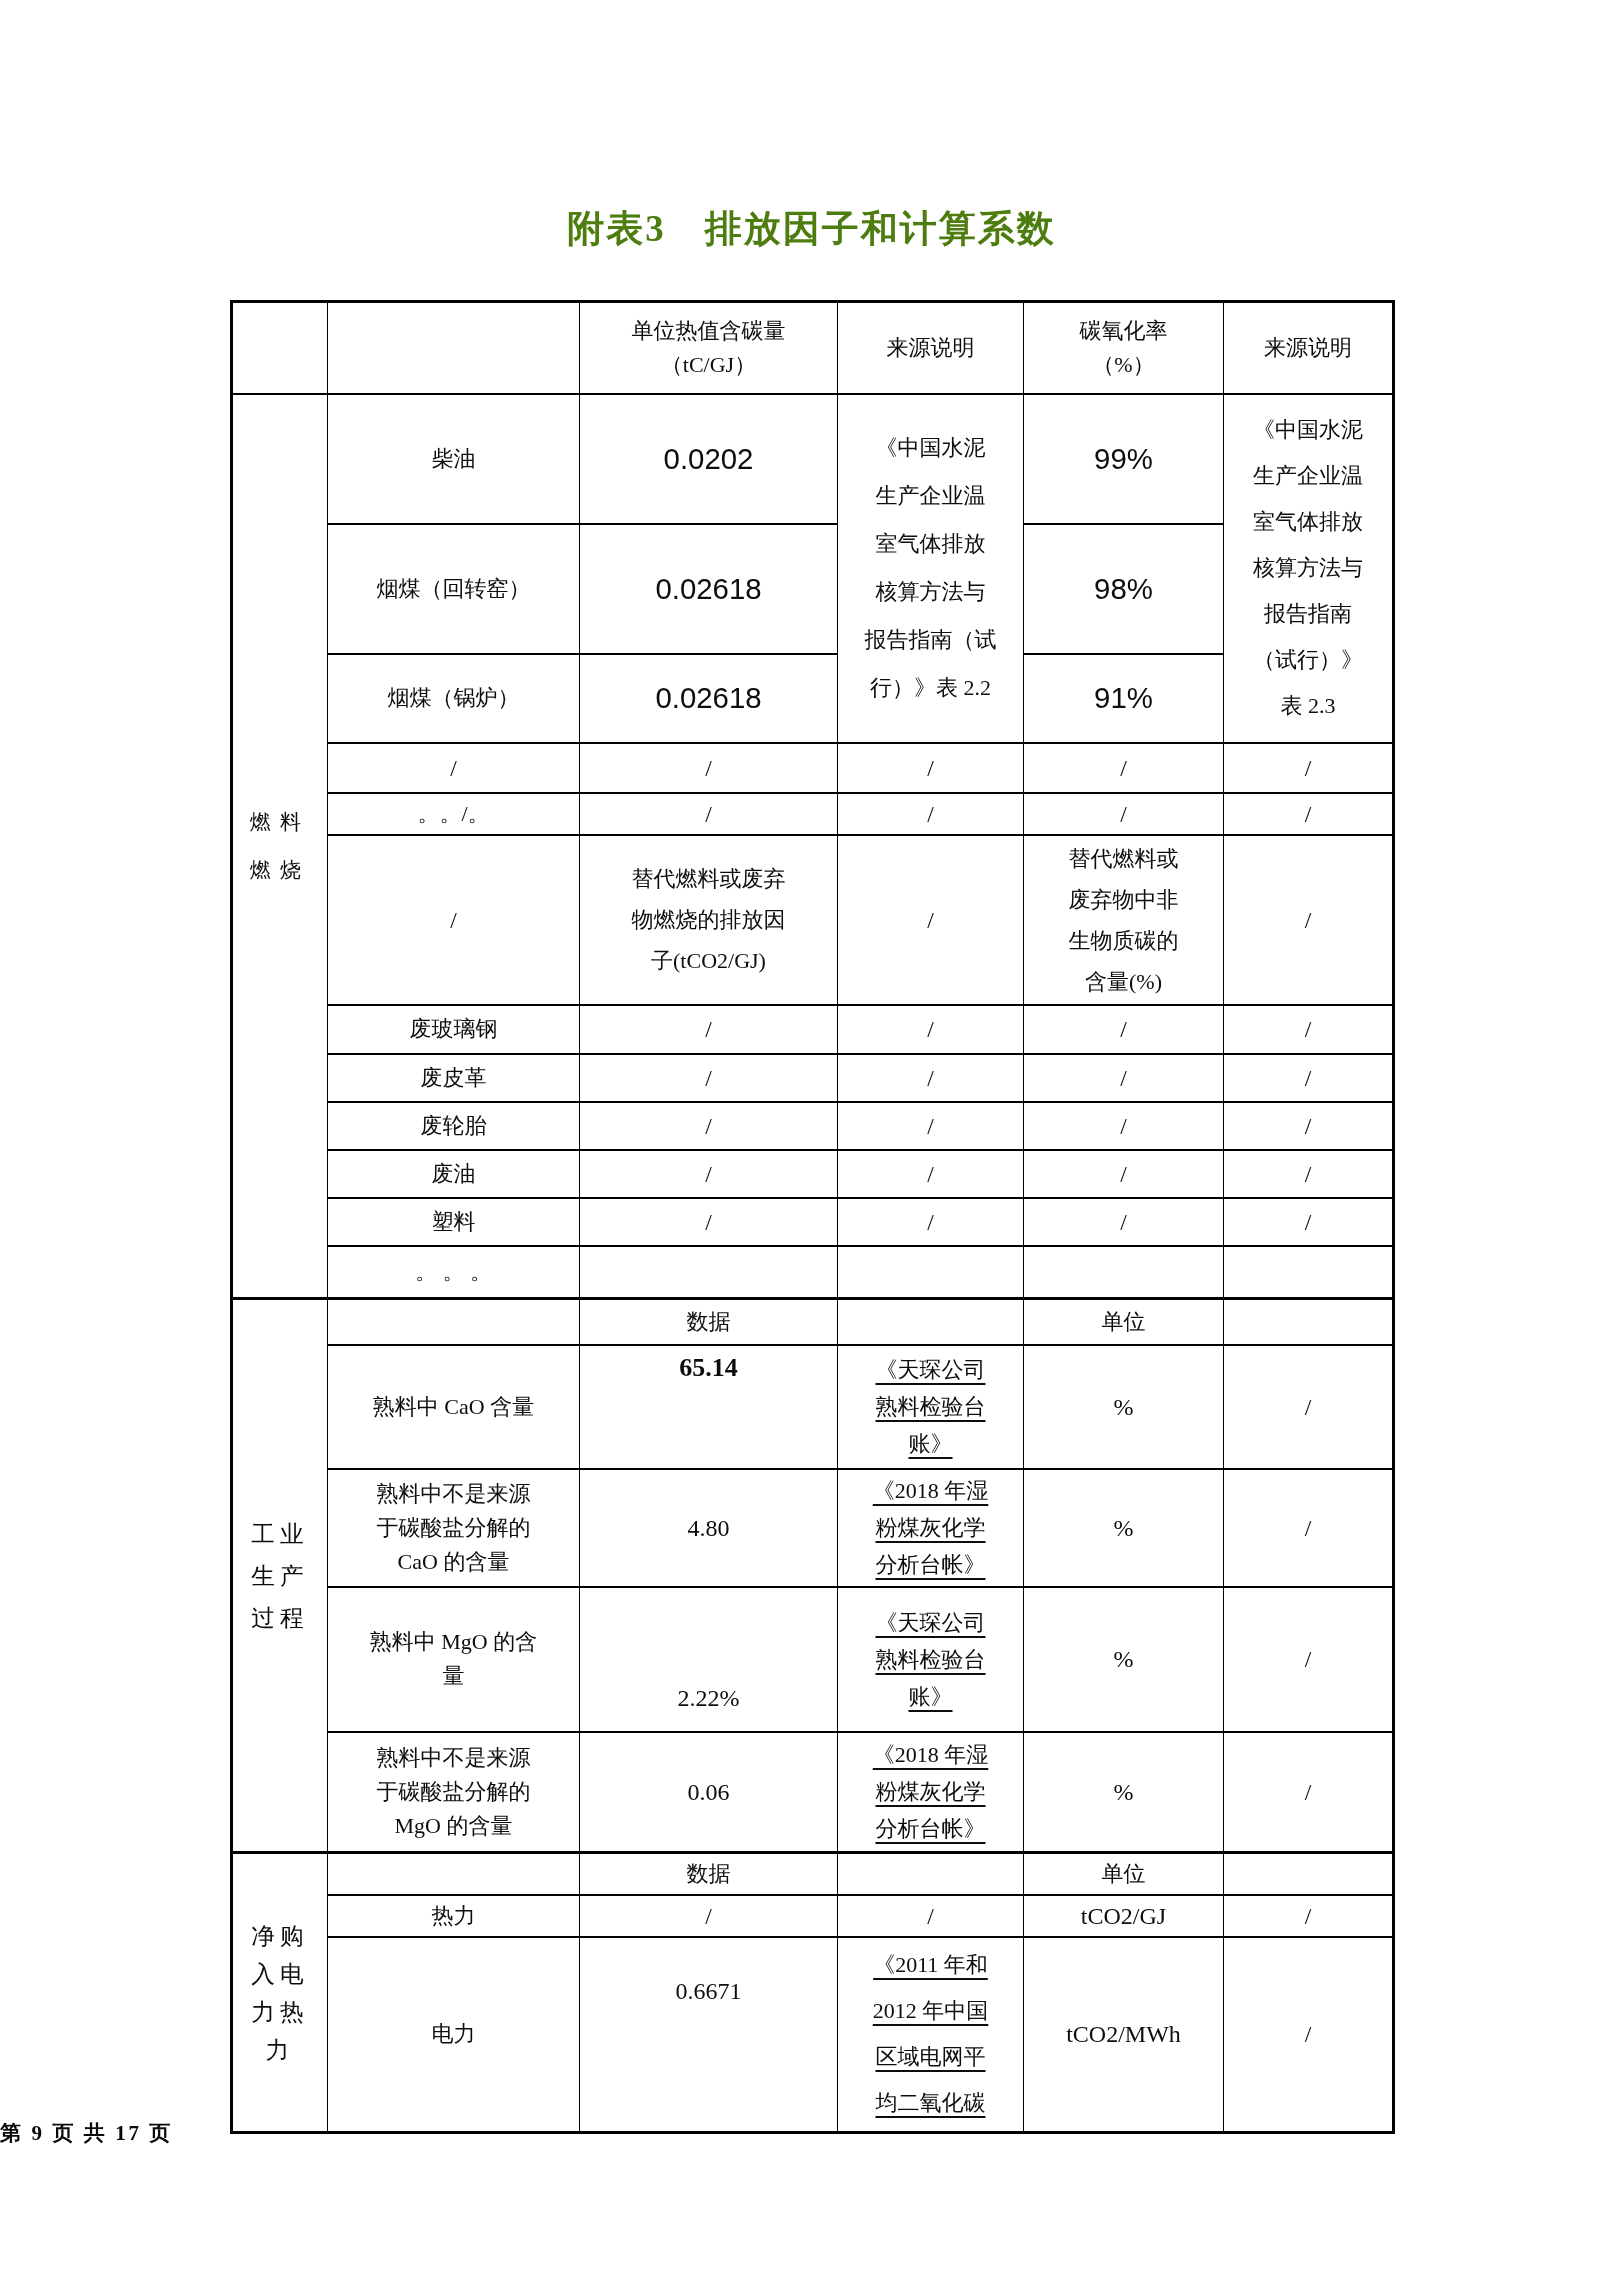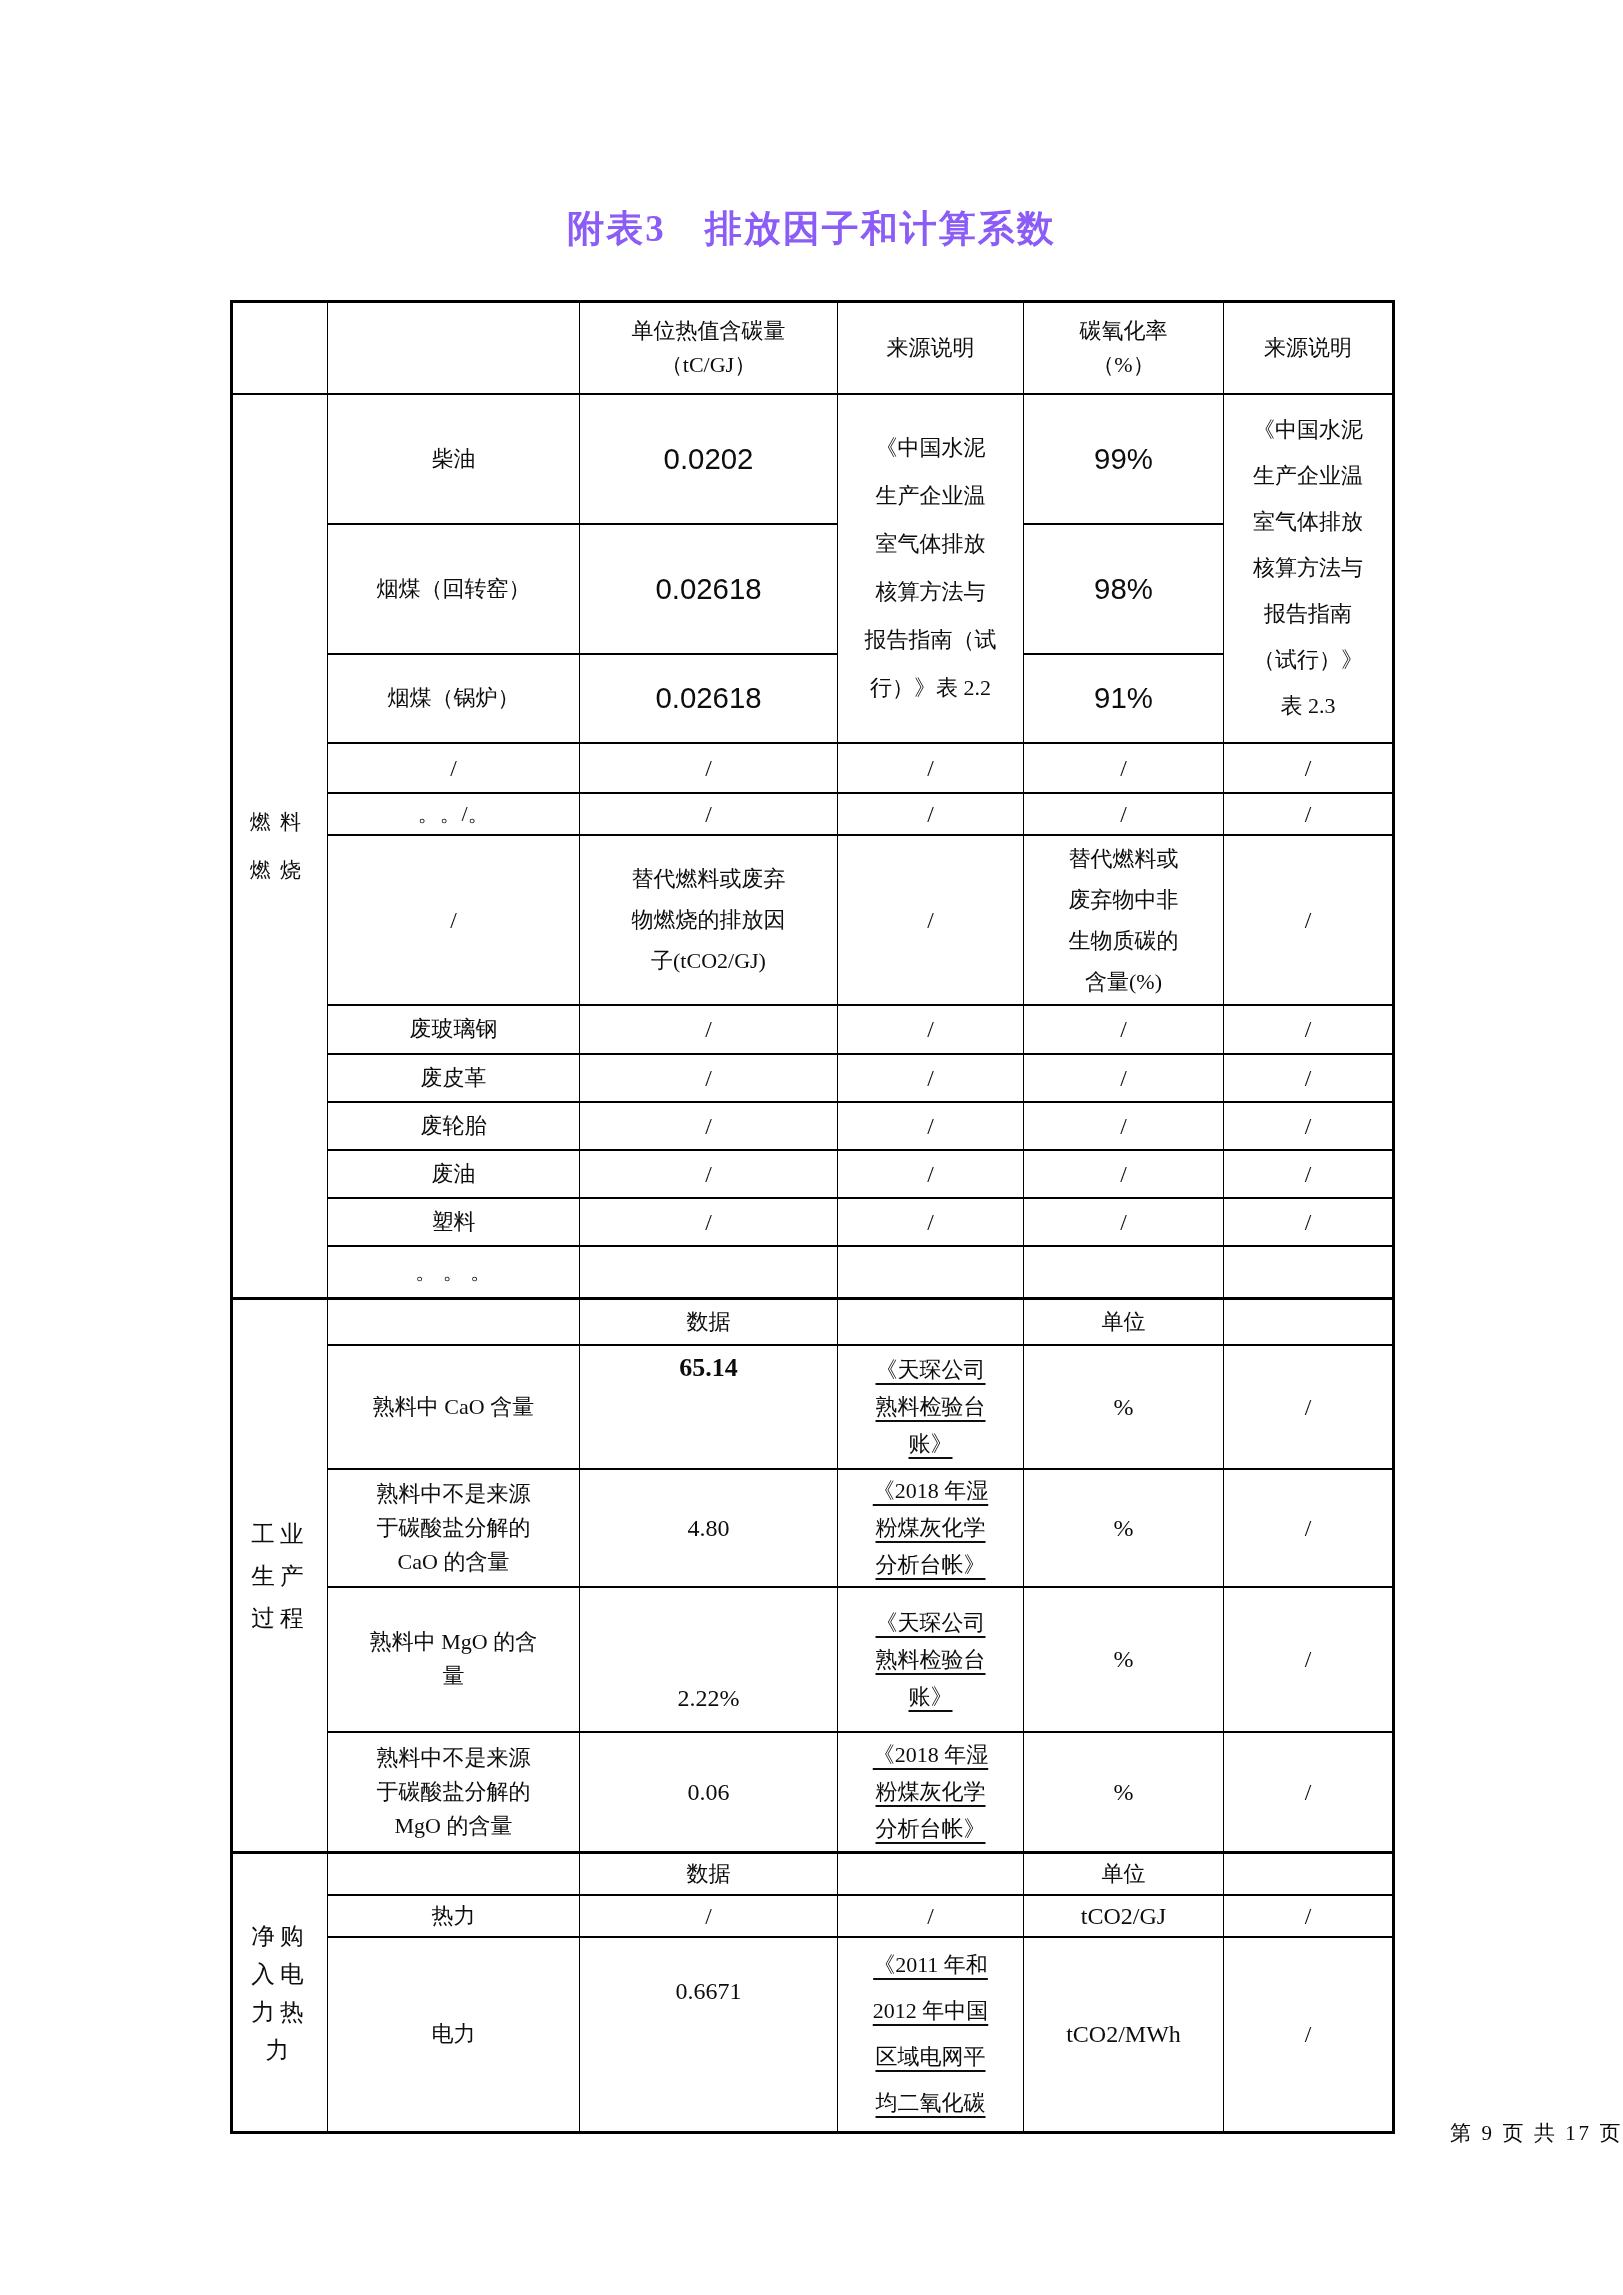--- a/index.html
+++ b/index.html
@@ -8,21 +8,21 @@
     background:#ffffff;
     position:relative;
     font-family:"Liberation Serif","DejaVu Serif",serif;
     color:#111;
   }
   .doc-title{
     position:absolute;top:204px;left:0;width:1623px;
     text-align:center;
     font-size:37px;font-weight:700;
     letter-spacing:2px;
-    color:#8b5cf6;
+    color:#4d7c0f;
   }
   table.main{
     position:absolute;left:230px;top:300px;
     width:1163px;
     border-collapse:collapse;
     table-layout:fixed;
     border:3.3px solid #000;
   }
   td{
     border:1.3px solid #000;
@@ -46,22 +46,23 @@
   .merged-src{font-size:22px;line-height:48px;}
   .merged-src2{font-size:22px;line-height:46px;}
   .alt-txt{font-size:22px;line-height:41px;}
   .src-link{font-size:22px;line-height:37px;text-decoration:underline;text-decoration-thickness:2px;text-underline-offset:5.9px;}
   .src-link-tall{font-size:22px;line-height:46px;text-decoration:underline;text-decoration-thickness:2px;text-underline-offset:5.9px;}
   .v-top{vertical-align:top;padding-top:5px;}
   .v-bottom{vertical-align:bottom;padding-bottom:15.7px;}
   .slash{font-size:23.6px;}
   .page-footer{
     position:absolute;top:2119px;left:0;width:1623px;
-    text-align:right;font-size:21px;letter-spacing:2.6px;
+    text-align:left;font-size:21px;letter-spacing:2.6px;
     color:#0a0a0a;
+    font-weight:bold;
   }
 </style>
 </head>
 <body>
 
 <div class="doc-title">附表3　排放因子和计算系数</div>
 
 <table class="main">
   <colgroup>
     <col style="width:96px">

